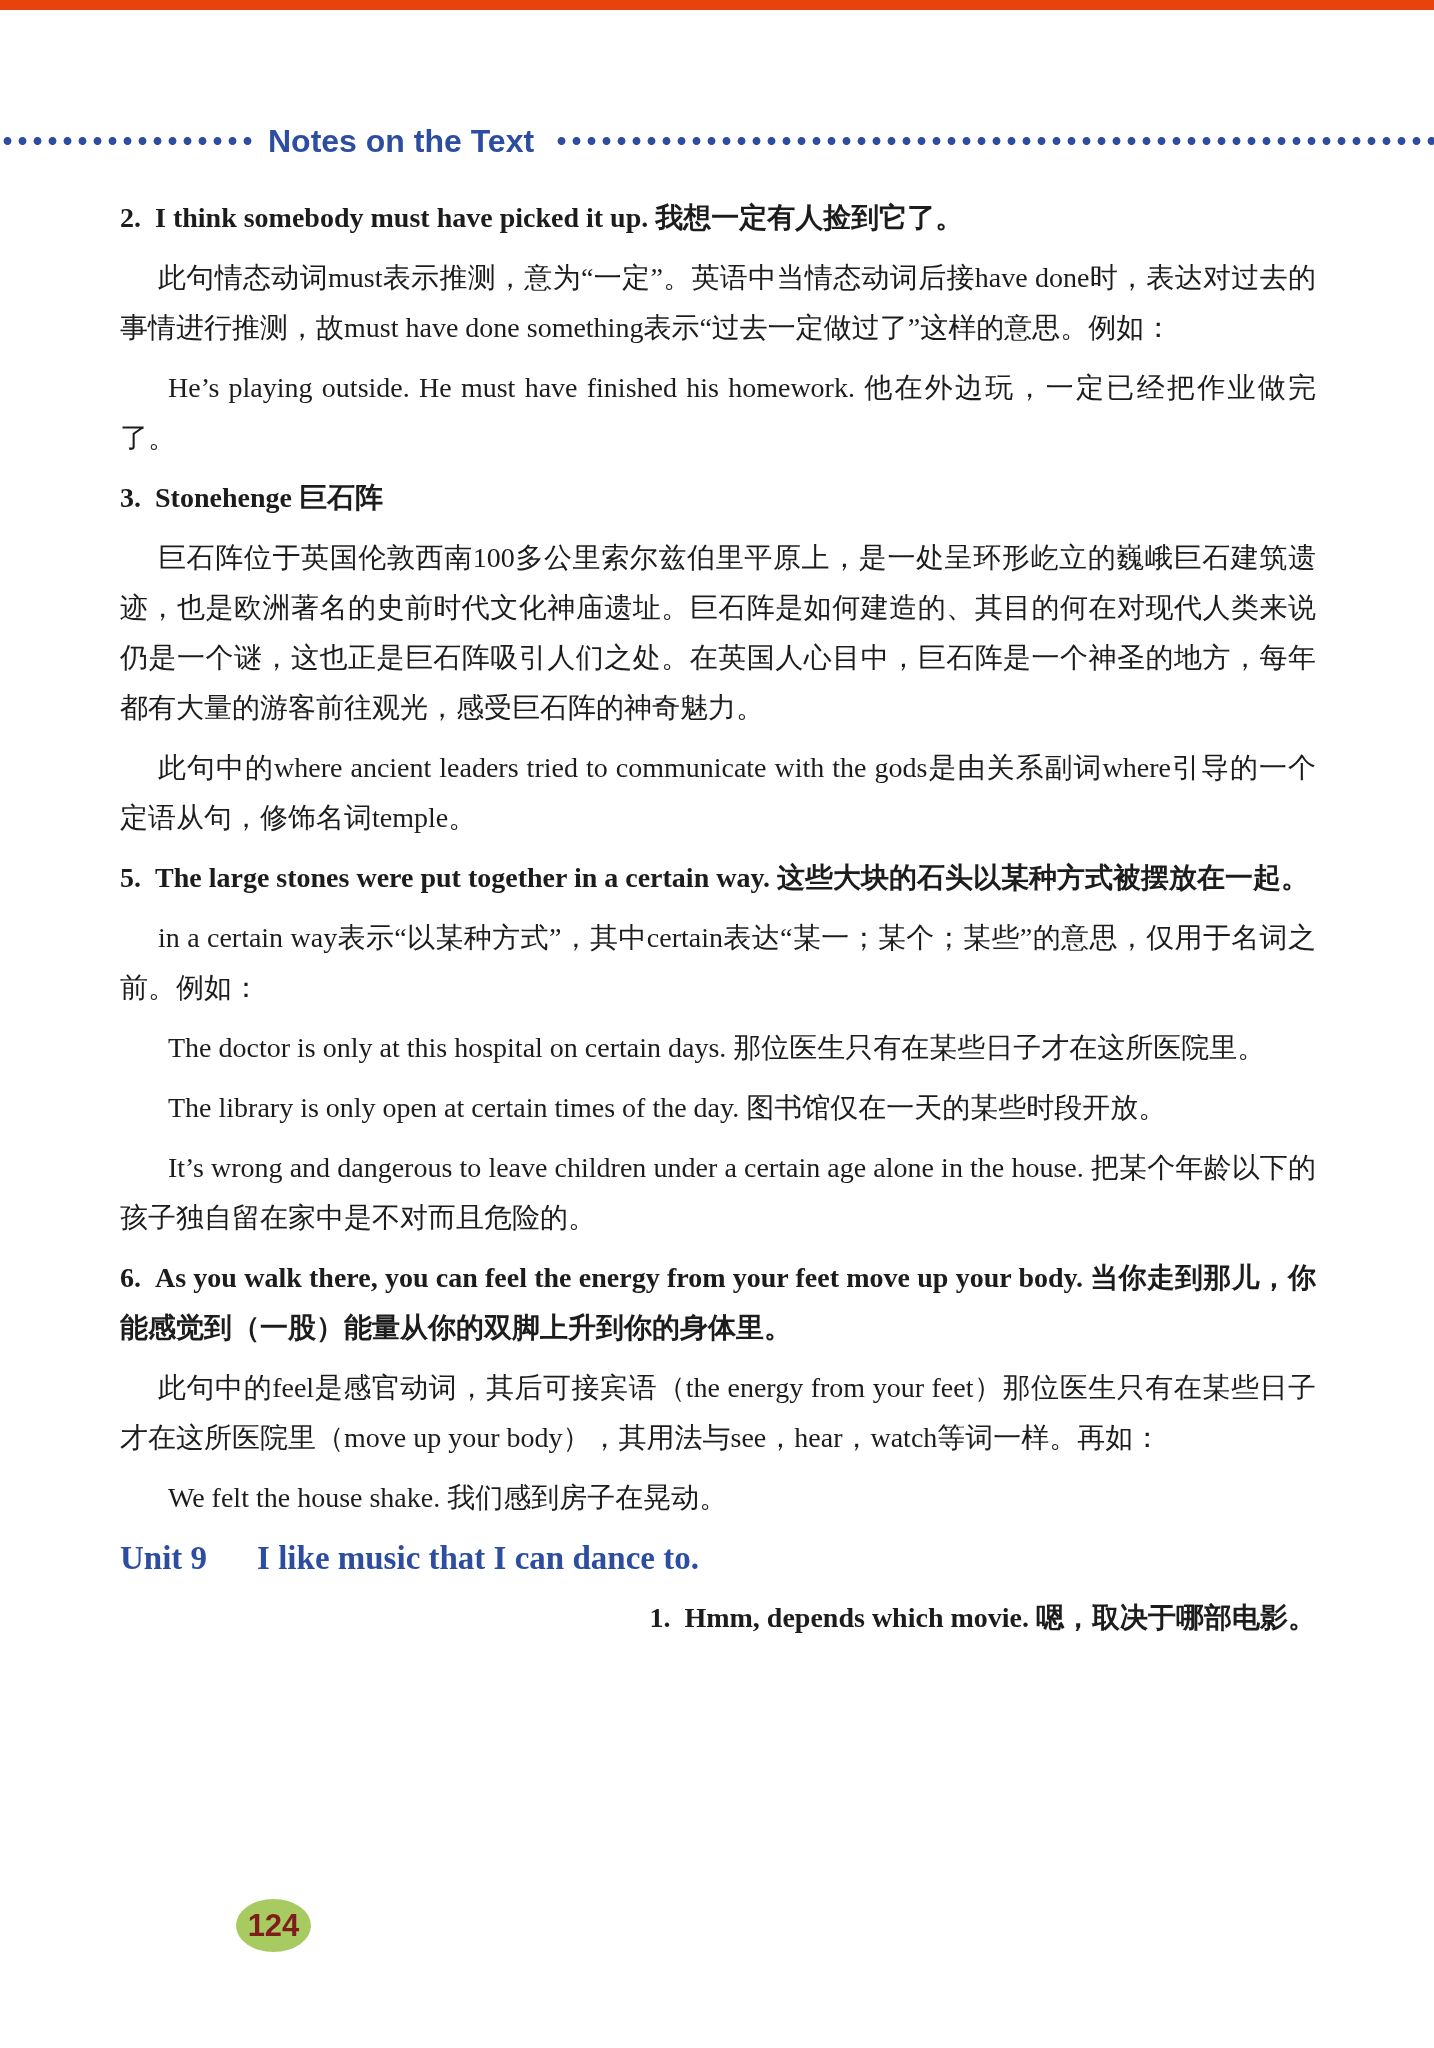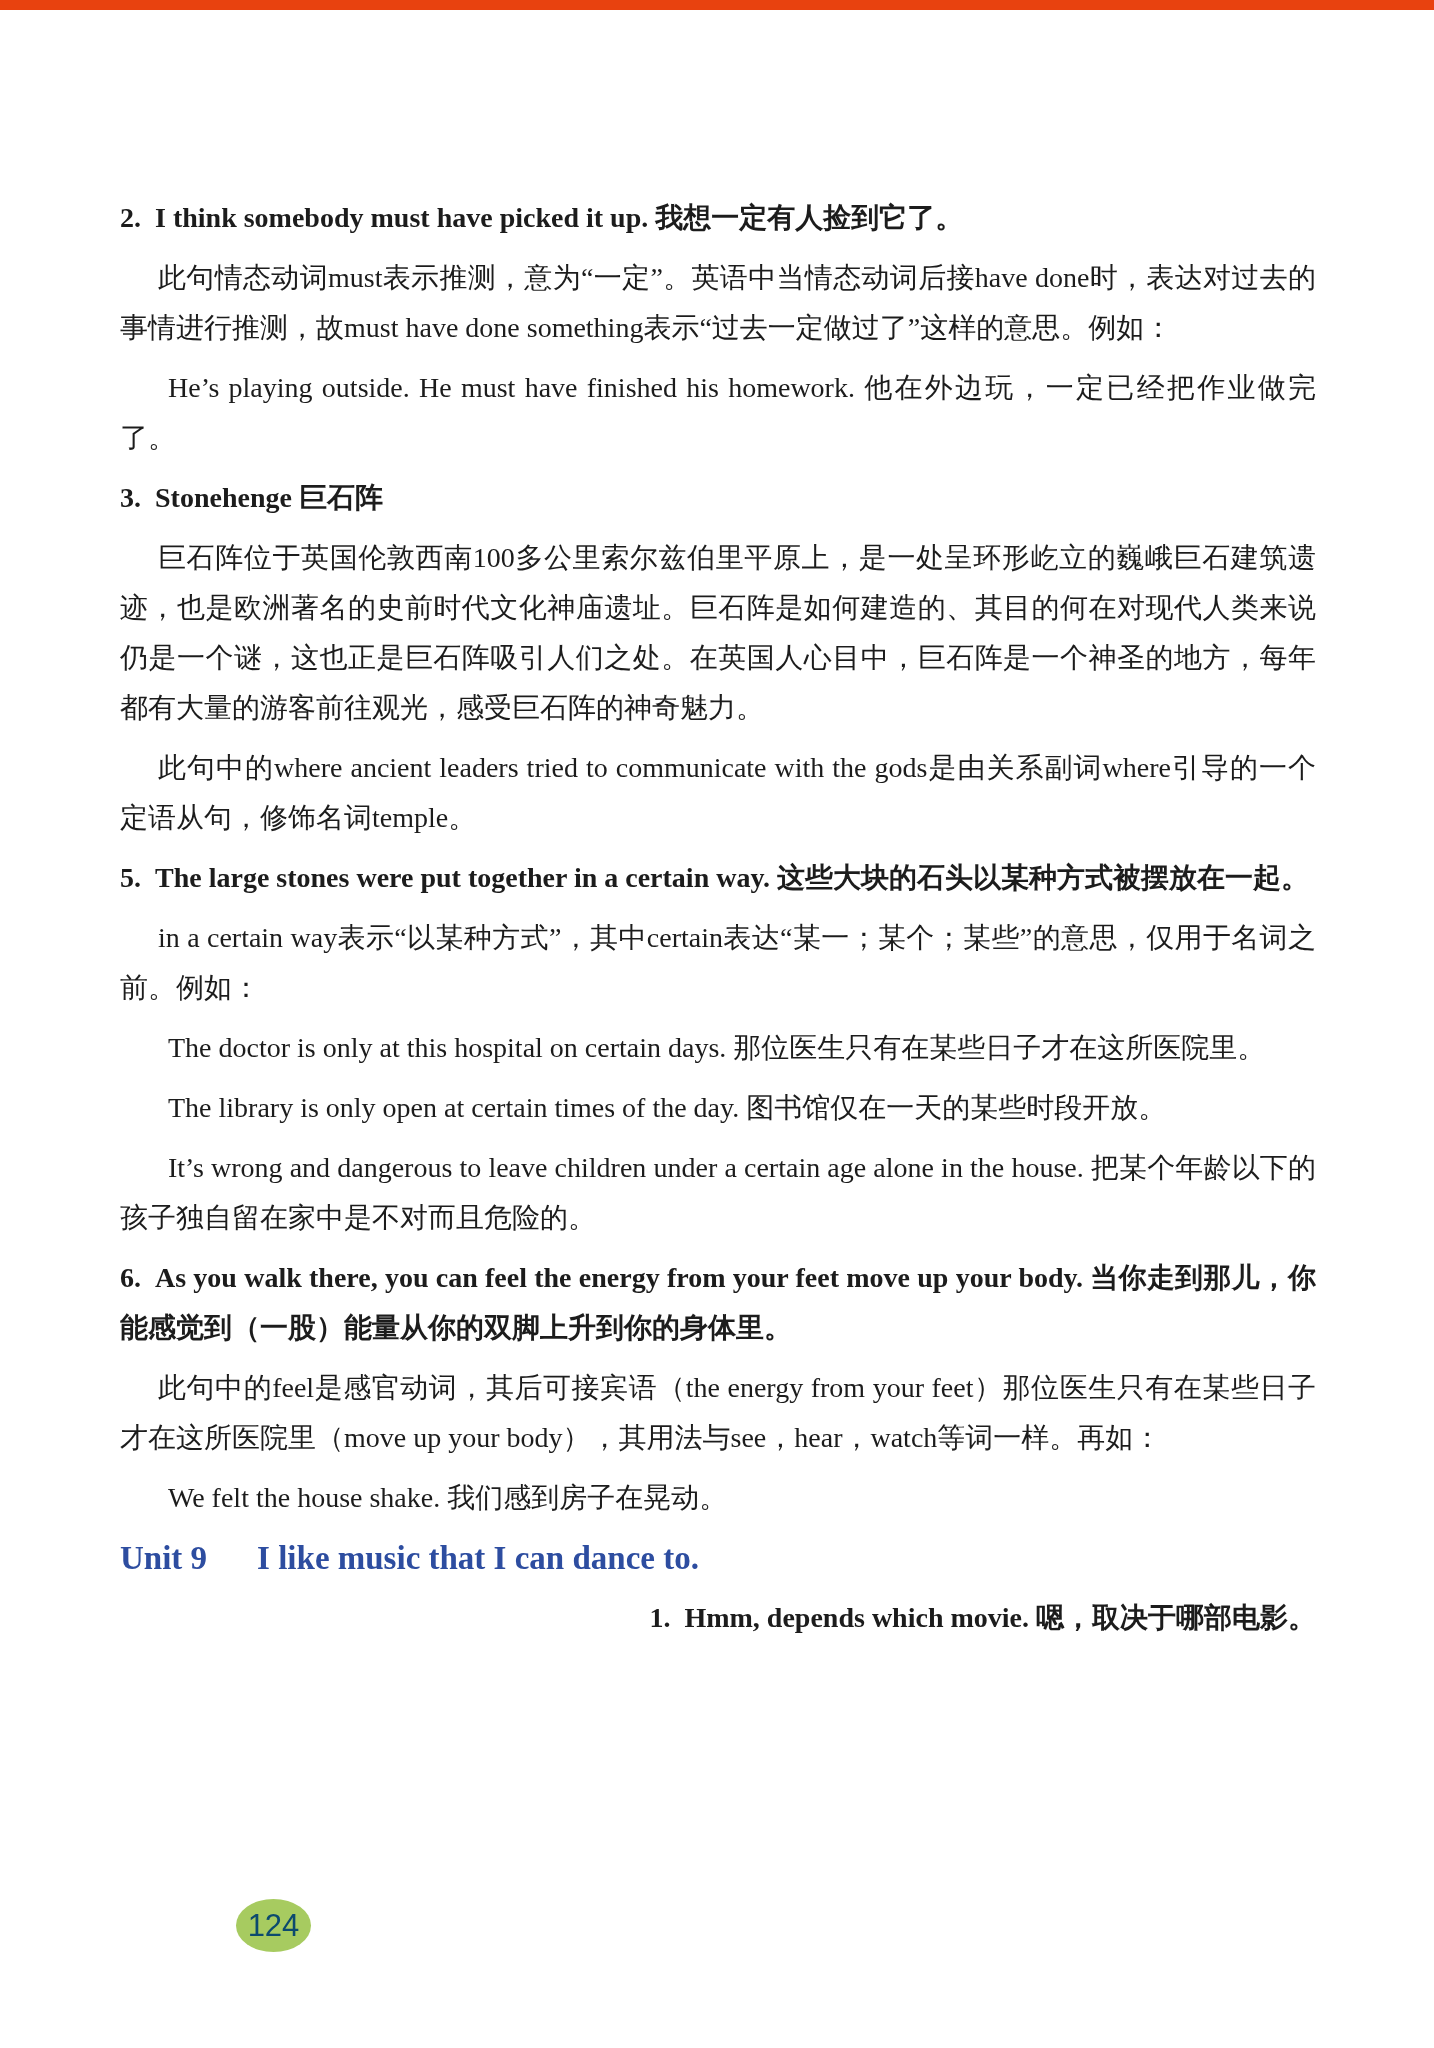--- a/index.html
+++ b/index.html
@@ -75,32 +75,37 @@
   .unit-note .num{padding-right:14px;}
   
   .page-badge{
     position:absolute;
     left:236px;top:1899px;
     width:75px;height:53px;
     background:#a7cb60;
     border-radius:50%;
     display:flex;align-items:center;justify-content:center;
     font-family:"Liberation Sans","DejaVu Sans",sans-serif;
-    font-weight:normal;
+    font-weight:bold;
     font-size:31px;
-    color:#0c4a6e;
+    color:#7f1d1d;
   }
 </style>
 </head>
 <body>
 
 <div class="page">
 
   <div class="top-bar"></div>
 
+  <div class="header-band">
+    <div class="dots dots-left"></div>
+    <div class="section-title">Notes on the Text</div>
+    <div class="dots dots-right"></div>
+  </div>
 
   <div class="content">
 
     <p class="note-heading"><span class="num">2.</span><span>I think somebody must have picked it up. 我想一定有人捡到它了。</span></p>
 
     <p class="note-paragraph">此句情态动词must表示推测，意为“一定”。英语中当情态动词后接have done时，表达对过去的事情进行推测，故must have done something表示“过去一定做过了”这样的意思。例如：</p>
 
     <p class="note-example">He’s playing outside. He must have finished his homework. 他在外边玩，一定已经把作业做完了。</p>
 
     <p class="note-heading"><span class="num">3.</span><span>Stonehenge 巨石阵</span></p>

